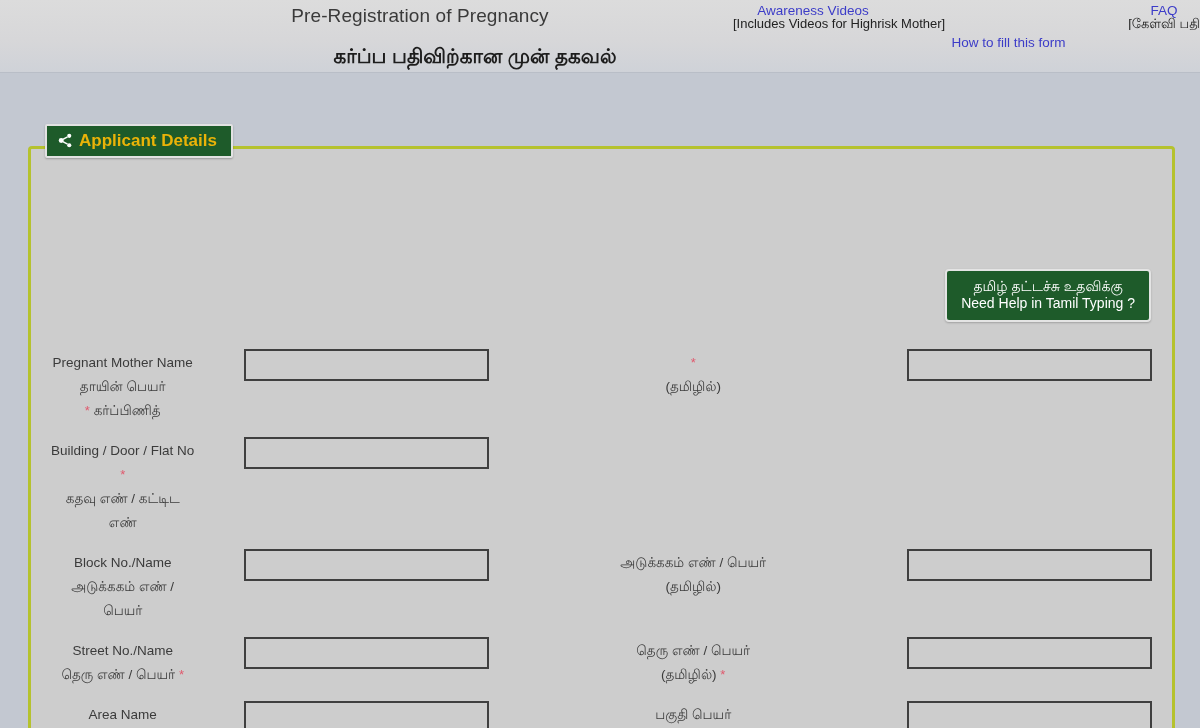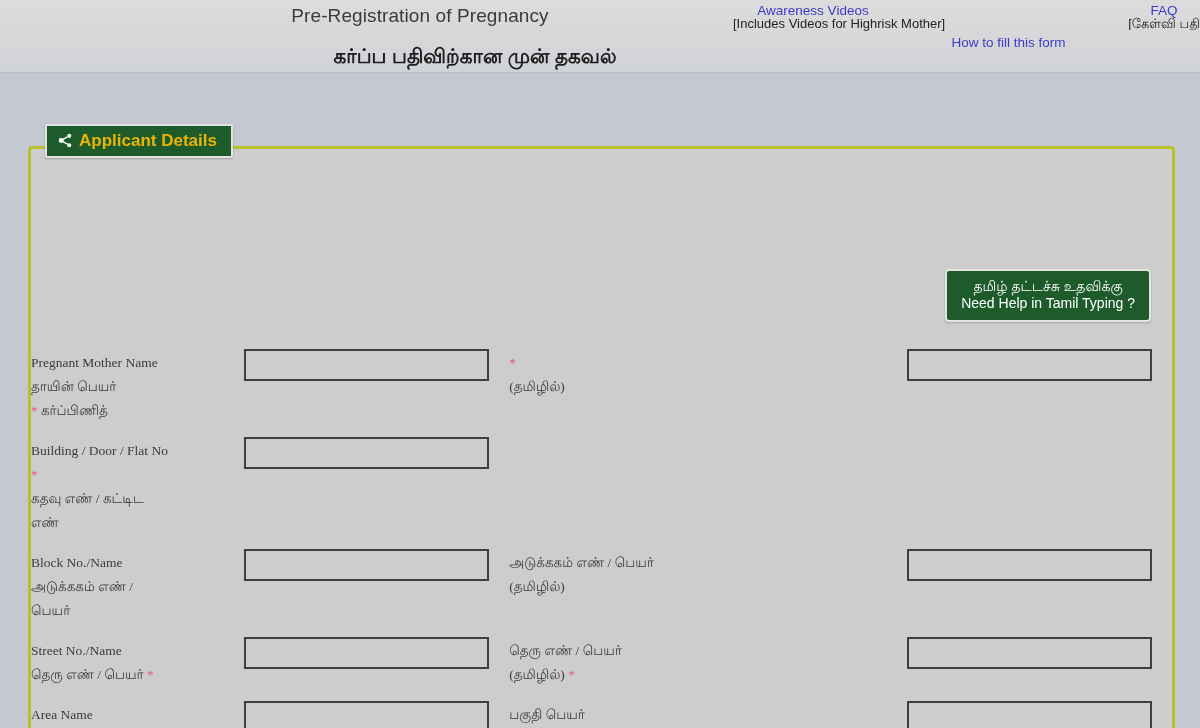--- a/index.html
+++ b/index.html
@@ -137,24 +137,23 @@
     width: 100%;
   }
   .form-row {
     display: flex;
     align-items: flex-start;
     margin-bottom: 14px;
   }
   .cell-label {
     font-size: 13.5px;
     color: #3b3b3b;
-    text-align: left;
+    text-align: center;
     line-height: 24px;
     padding-top: 2px;
-    font-family: Liberation Serif, serif;
   }
   .req { color: #e05a6e; font-size: 13px; }
   .col-l-label { width: 187px; }
   .col-l-field  { width: 270px; padding-left: 30px; }
   .col-r-label { width: 375px; }
   .col-r-field  { width: 270px; padding-left: 30px; }
 
   .txt {
     width: 245px;
     height: 32px;

